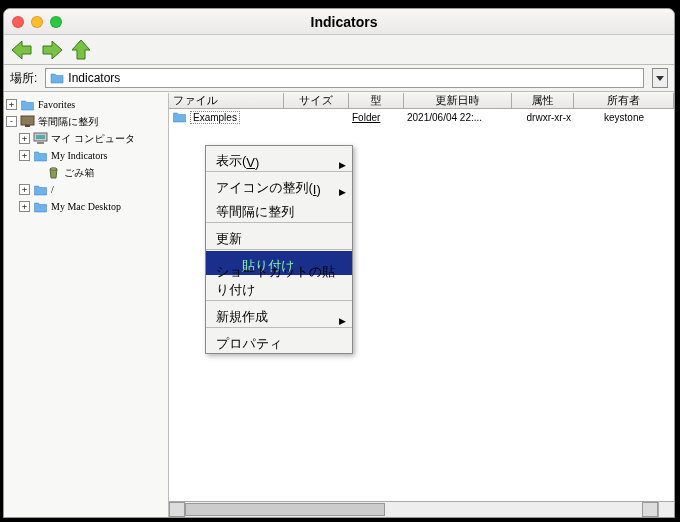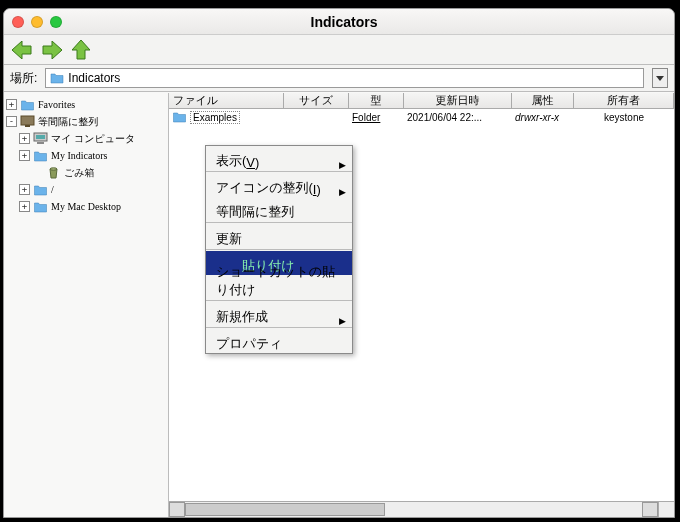--- a/index.html
+++ b/index.html
@@ -25,21 +25,21 @@
 .expander.empty { visibility: hidden; }
 .t-icon { width: 15px; height: 13px; display: flex; align-items: center; justify-content: center; }
 .t-label { font-size: 10px; font-family: Liberation Serif, serif; }
 .i0 { padding-left: 0; } .i1 { padding-left: 13px; } .i2 { padding-left: 26px; }
 .main { flex: 1; display: flex; flex-direction: column; background: #fff; }
 .hdr { display: flex; height: 16px; }
 .hdr div { background: linear-gradient(#f5f5f4,#e8e7e6); border-right: 1px solid #aaa; border-bottom: 1px solid #aaa; font-size: 11px; text-align: center; line-height: 15px; }
 .hdr .c1 { width: 115px; text-align: left; padding-left: 4px; } .hdr .c2 { width: 65px; } .hdr .c3 { width: 55px; } .hdr .c4 { width: 108px; } .hdr .c5 { width: 62px; } .hdr .c6 { flex: 1; }
 .row { display: flex; height: 17px; font-size: 10px; align-items: center; }
 .row .cell { padding: 0 3px; }
-.row .c1 { width: 115px; display: flex; align-items: center; gap: 3px; } .row .c2 { width: 65px; text-align: right; } .row .c3 { width: 55px; text-align: left; text-decoration: underline; } .row .c4 { width: 108px; text-align: left; } .row .c5 { width: 62px; text-align: left; font-style: italic; } .row .c6 { flex: 1; text-align: center; }
+.row .c1 { width: 115px; display: flex; align-items: center; gap: 3px; } .row .c2 { width: 65px; text-align: right; } .row .c3 { width: 55px; text-align: left; text-decoration: underline; } .row .c4 { width: 108px; text-align: left; } .row .c5 { width: 62px; text-align: right; } .row .c6 { flex: 1; text-align: center; }
 .row .c1 .nm { border: 1px dotted #888; padding: 0 2px; }
 .listarea { flex: 1; position: relative; }
 .scroll-h { position: absolute; left: 0; right: 16px; bottom: 0; height: 16px; background: #eee; border-top: 1px solid #aaa; }
 .scroll-h::before, .scroll-h::after { content: ''; position: absolute; top: 0; width: 16px; height: 15px; background: #ddd; border: 1px solid #999; box-sizing: border-box; }
 .scroll-h::before { left: 0; } .scroll-h::after { right: 0; }
 .scroll-h .thumb { position: absolute; left: 16px; top: 1px; height: 13px; width: 200px; background: #ccc; border: 1px solid #999; }
 .scroll-v-cap { position: absolute; right: 0; bottom: 0; width: 16px; height: 16px; background: #eee; border-top: 1px solid #aaa; border-left: 1px solid #aaa; }
 .ctxmenu { position: absolute; left: 205px; top: 145px; width: 148px; background: #f3f3f2; border: 1px solid #8a8a8a; box-shadow: 2px 2px 5px rgba(0,0,0,.3); }
 .ctxmenu .mi { height: 24px; display: flex; align-items: flex-end; padding: 0 10px; font-size: 13px; position: relative; }
 .ctxmenu .sep { height: 1px; background: #bbb; margin: 1px 0; }

